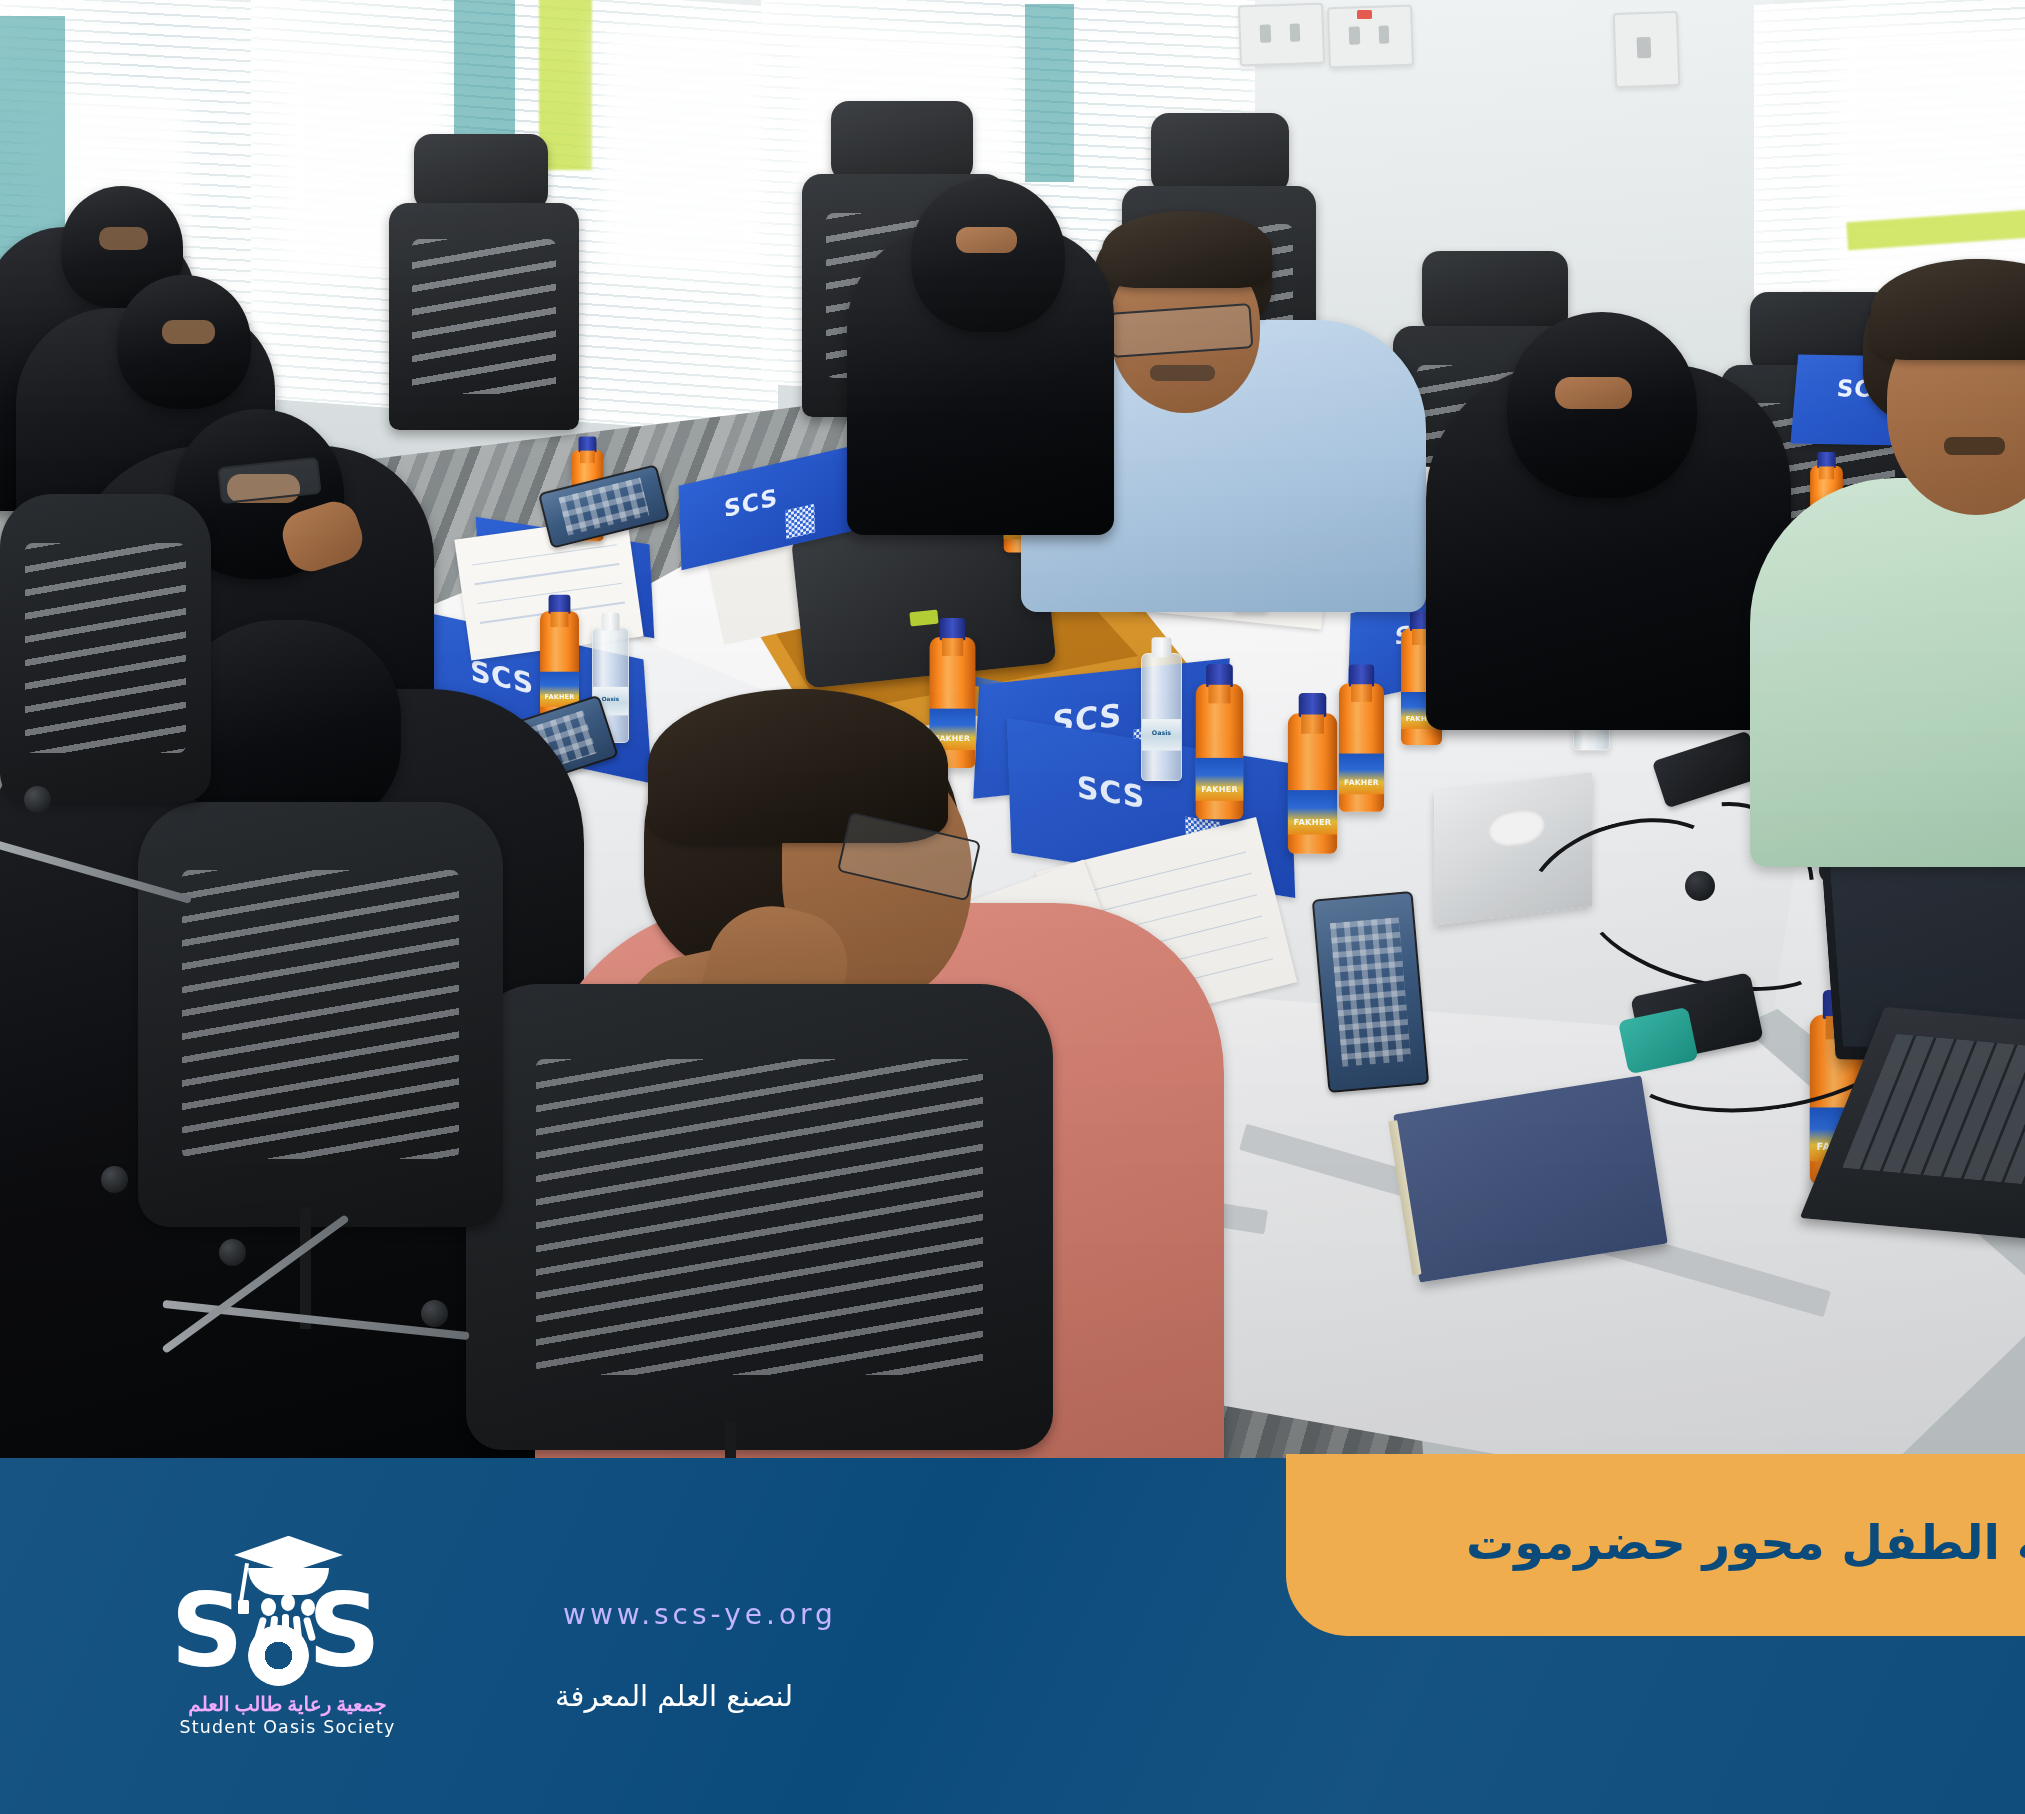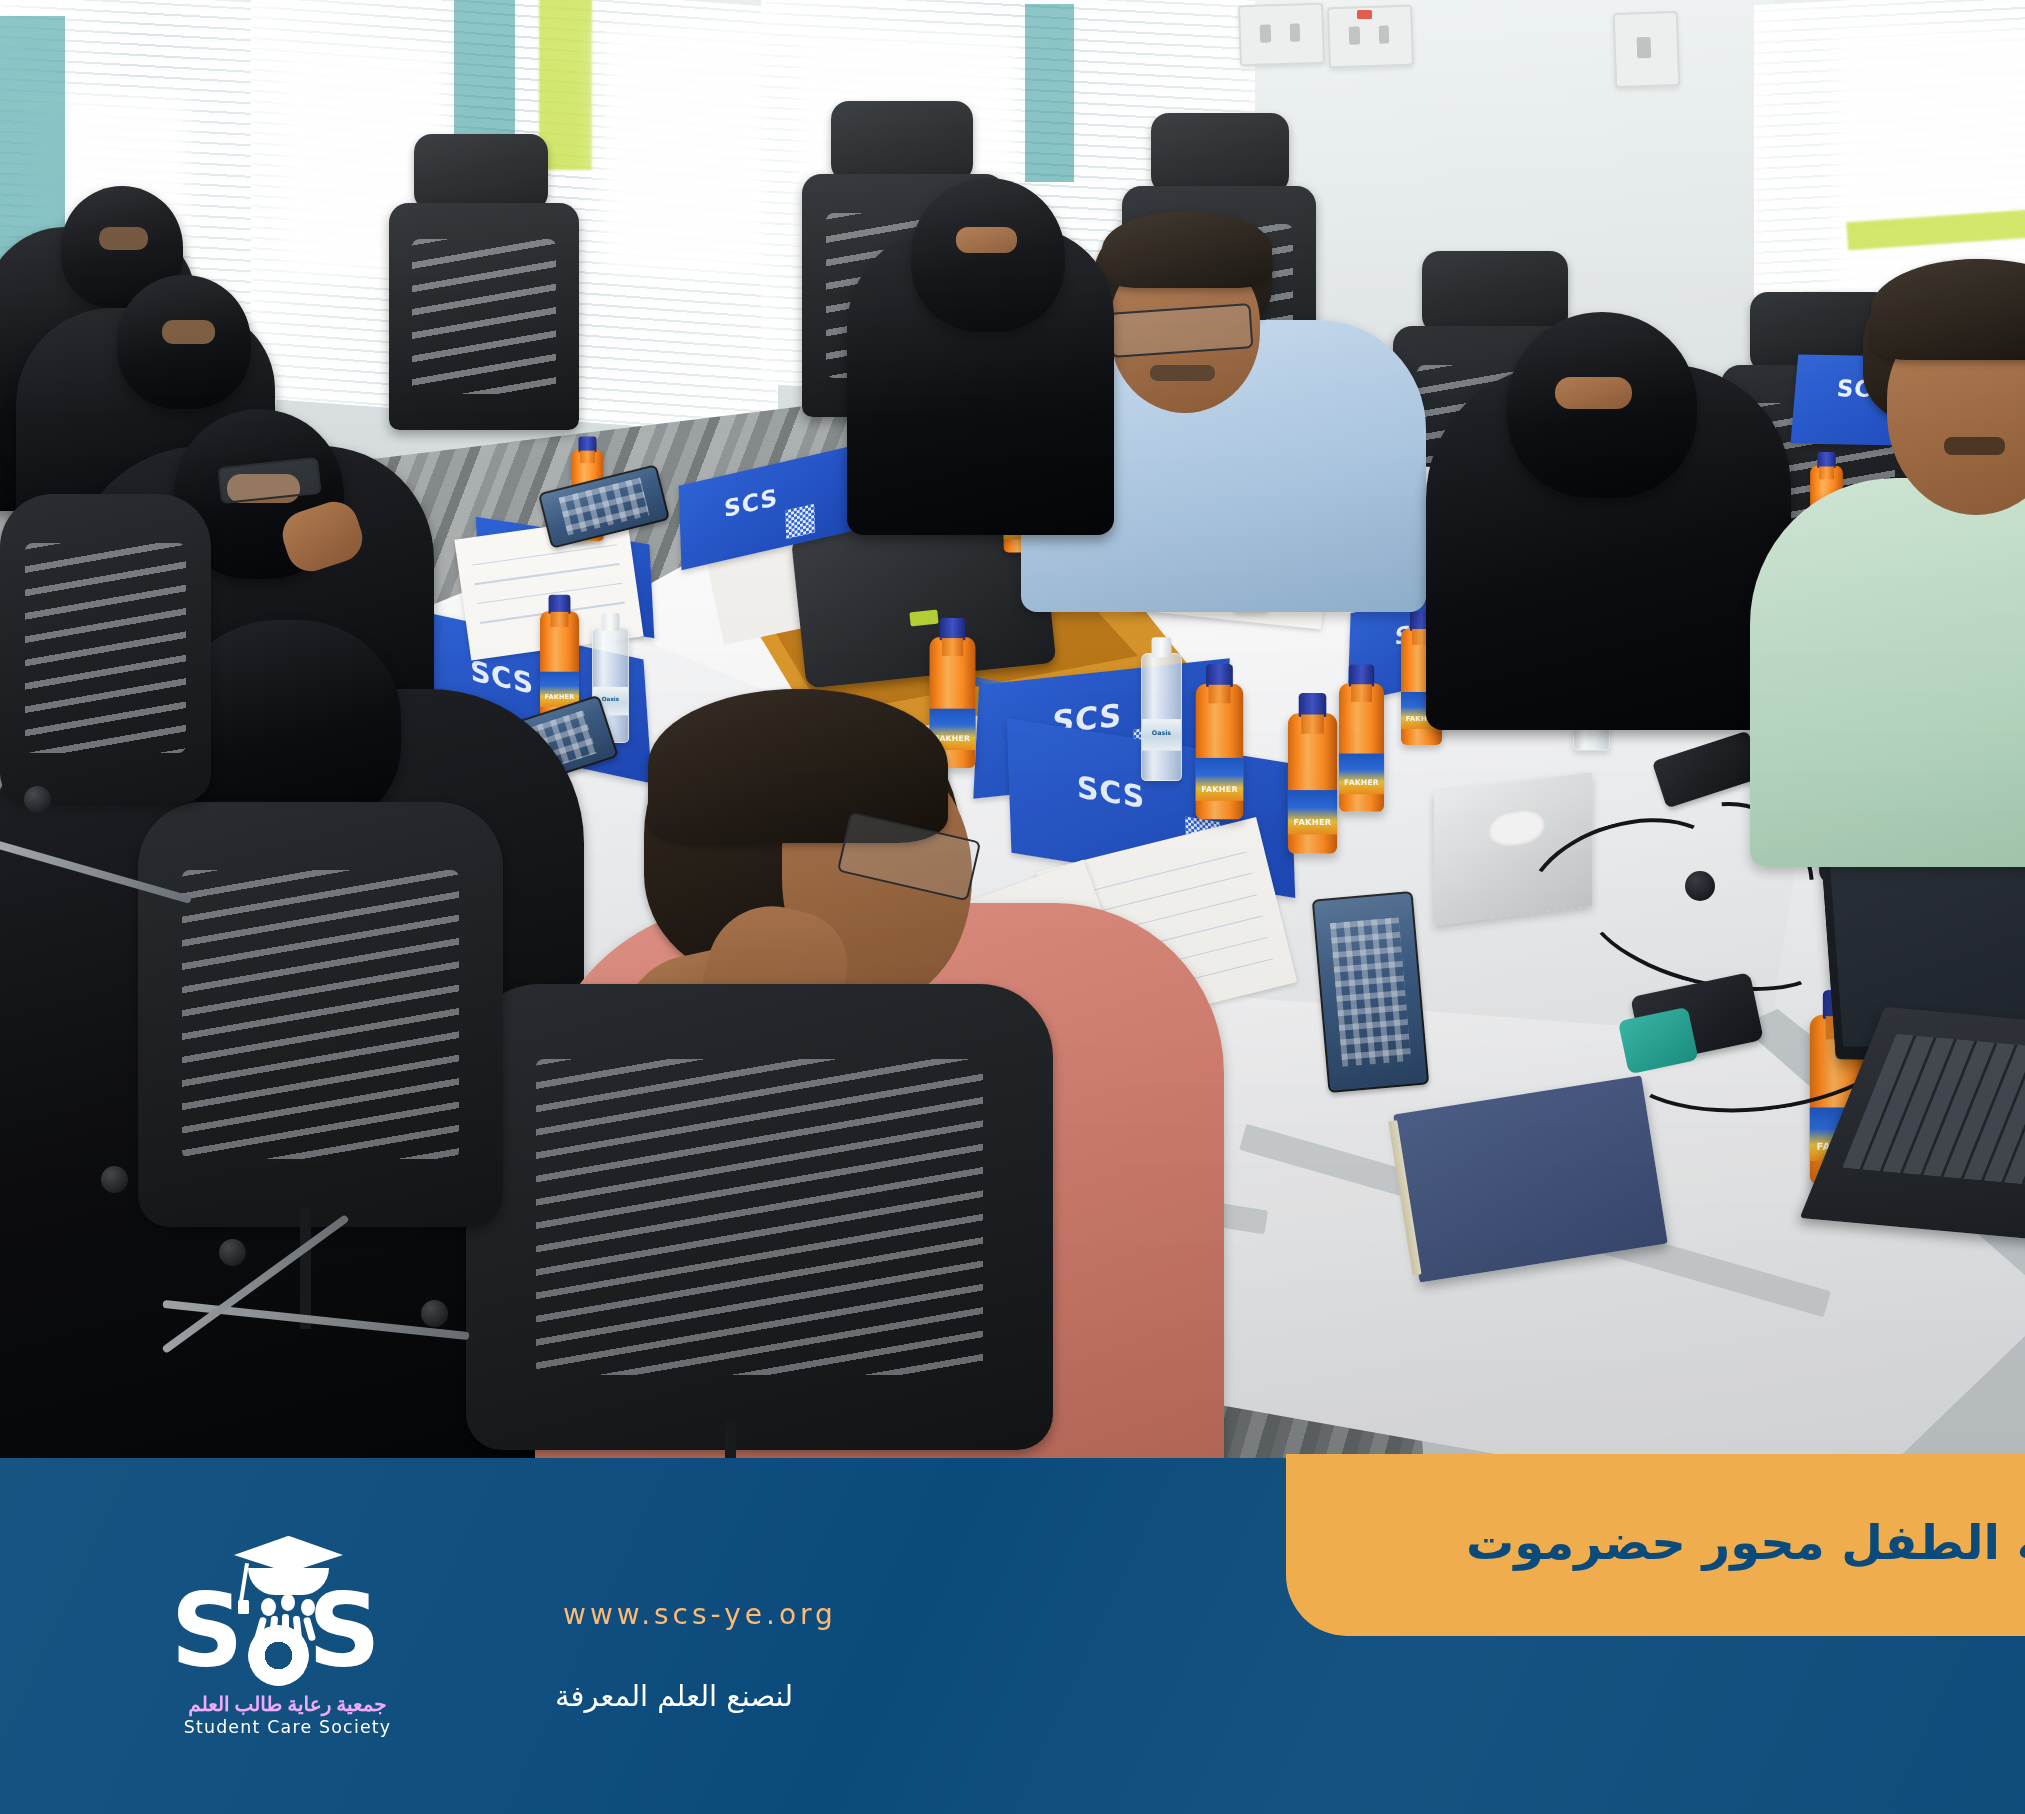--- a/index.html
+++ b/index.html
@@ -261,21 +261,21 @@
              mask: radial-gradient(circle at 50% 50%, transparent 0 13.8px, #000 13.8px); }
   .gear-tooth{ position:absolute; width:11.3px; height:13.8px; background:#fff; border-radius:2px;
      left:calc(50% - 5.7px); top:-6.5px; transform-origin:5.7px 37px; }
   .ppl{ position:absolute; background:#fff; border-radius:50%; }
   .ppl-arm{ position:absolute; background:#fff; border-radius:3.2px; }
   #logo-ar{ position:absolute; left:-18px; top:153px; width:263px; text-align:center; direction:rtl;
      color:#f0abfc; font-size:20px; font-weight:700; font-family:Liberation Serif, serif;}
   #logo-en{ position:absolute; left:-18px; top:178px; width:263px; text-align:center;
      color:#fff; font-size:17.4px; letter-spacing:1.2px; font-family:"DejaVu Sans","Liberation Sans",sans-serif;}
 
-  #site{ position:absolute; left:563px; top:140px; color:#fdba74; font-size:28px; letter-spacing:4px;
+  #site{ position:absolute; left:563px; top:140px; color:#c4b5fd; font-size:28px; letter-spacing:4px;
      font-family:"DejaVu Sans","Liberation Sans",sans-serif; }
   #slogan{ position:absolute; left:555px; top:221px; color:#fff; font-size:29px; direction:rtl;
      font-family:"DejaVu Sans","Liberation Sans",sans-serif; }
 </style>
 </head>
 <body>
 
 <div id="poster">
 
   <div id="photo">
@@ -685,21 +685,21 @@
         <div class="gear-tooth" style="transform:rotate(45deg)"></div>
         <div class="gear-tooth" style="transform:rotate(90deg)"></div>
         <div class="gear-tooth" style="transform:rotate(135deg)"></div>
         <div class="gear-tooth" style="transform:rotate(180deg)"></div>
         <div class="gear-tooth" style="transform:rotate(225deg)"></div>
         <div class="gear-tooth" style="transform:rotate(270deg)"></div>
         <div class="gear-tooth" style="transform:rotate(315deg)"></div>
       </div>
 
       <div id="logo-ar">جمعية رعاية طالب العلم</div>
-      <div id="logo-en">Student Care Society</div>
+      <div id="logo-en">Student Oasis Society</div>
     </div>
 
     <div id="site">www.scs-ye.org</div>
     <div id="slogan">لنصنع العلم المعرفة</div>
   </div>
 
 </div>
 
 
 </body></html>

